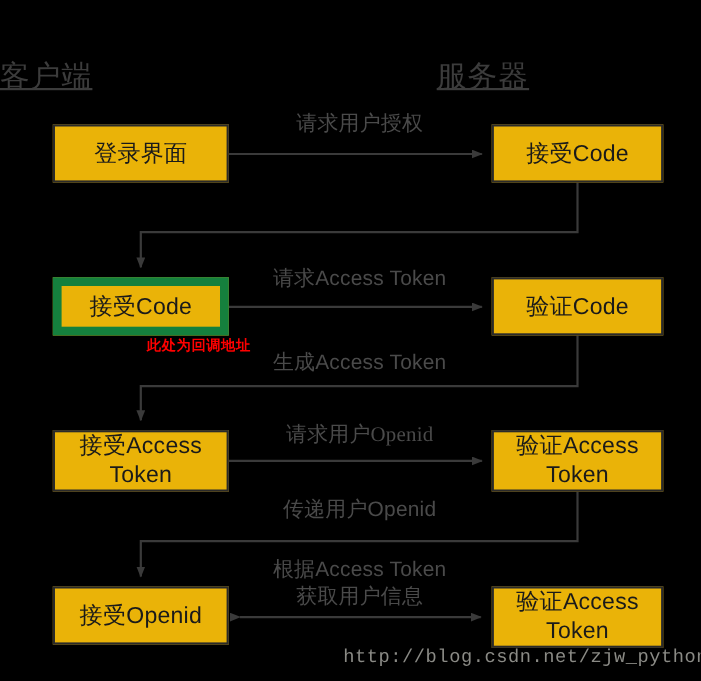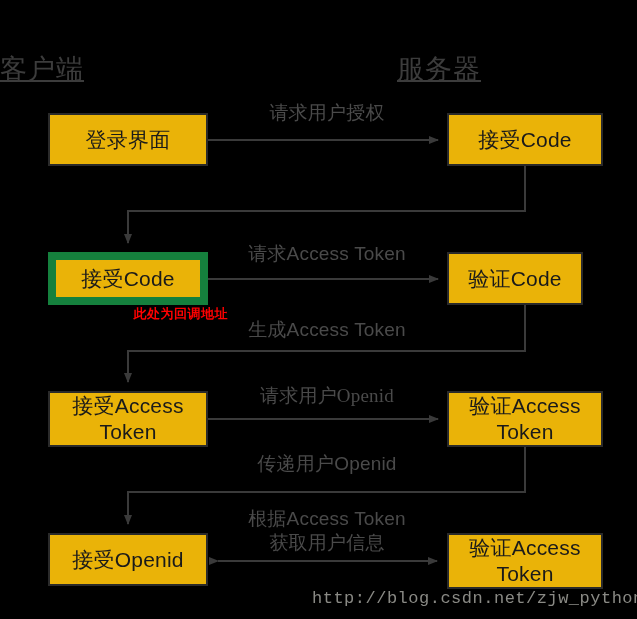--- a/index.html
+++ b/index.html
@@ -116,21 +116,21 @@
 
   <div class="col-title" style="left:0px; top:52px; width:256px;">客户端</div>
   <div class="col-title" style="left:397px; top:52px; width:256px;">服务器</div>
 
   <div class="node" style="left:48px; top:113px; width:160px; height:53px;">登录界面</div>
 
   <div class="node" style="left:447px; top:113px; width:156px; height:53px;">接受Code</div>
 
   <div class="node highlight" style="left:48px; top:252px; width:160px; height:53px;">接受Code</div>
 
-  <div class="node" style="left:447px; top:252px; width:136px; height:53px;">验证Code</div>
+  <div class="node" style="left:447px; top:252px; width:156px; height:53px;">验证Code</div>
 
   <div class="node" style="left:48px; top:391px; width:160px; height:56px;">接受Access
 Token</div>
 
   <div class="node" style="left:447px; top:391px; width:156px; height:56px;">验证Access
 Token</div>
 
   <div class="node" style="left:48px; top:533px; width:160px; height:53px;">接受Openid</div>
 
   <div class="node" style="left:447px; top:533px; width:156px; height:56px;">验证Access

